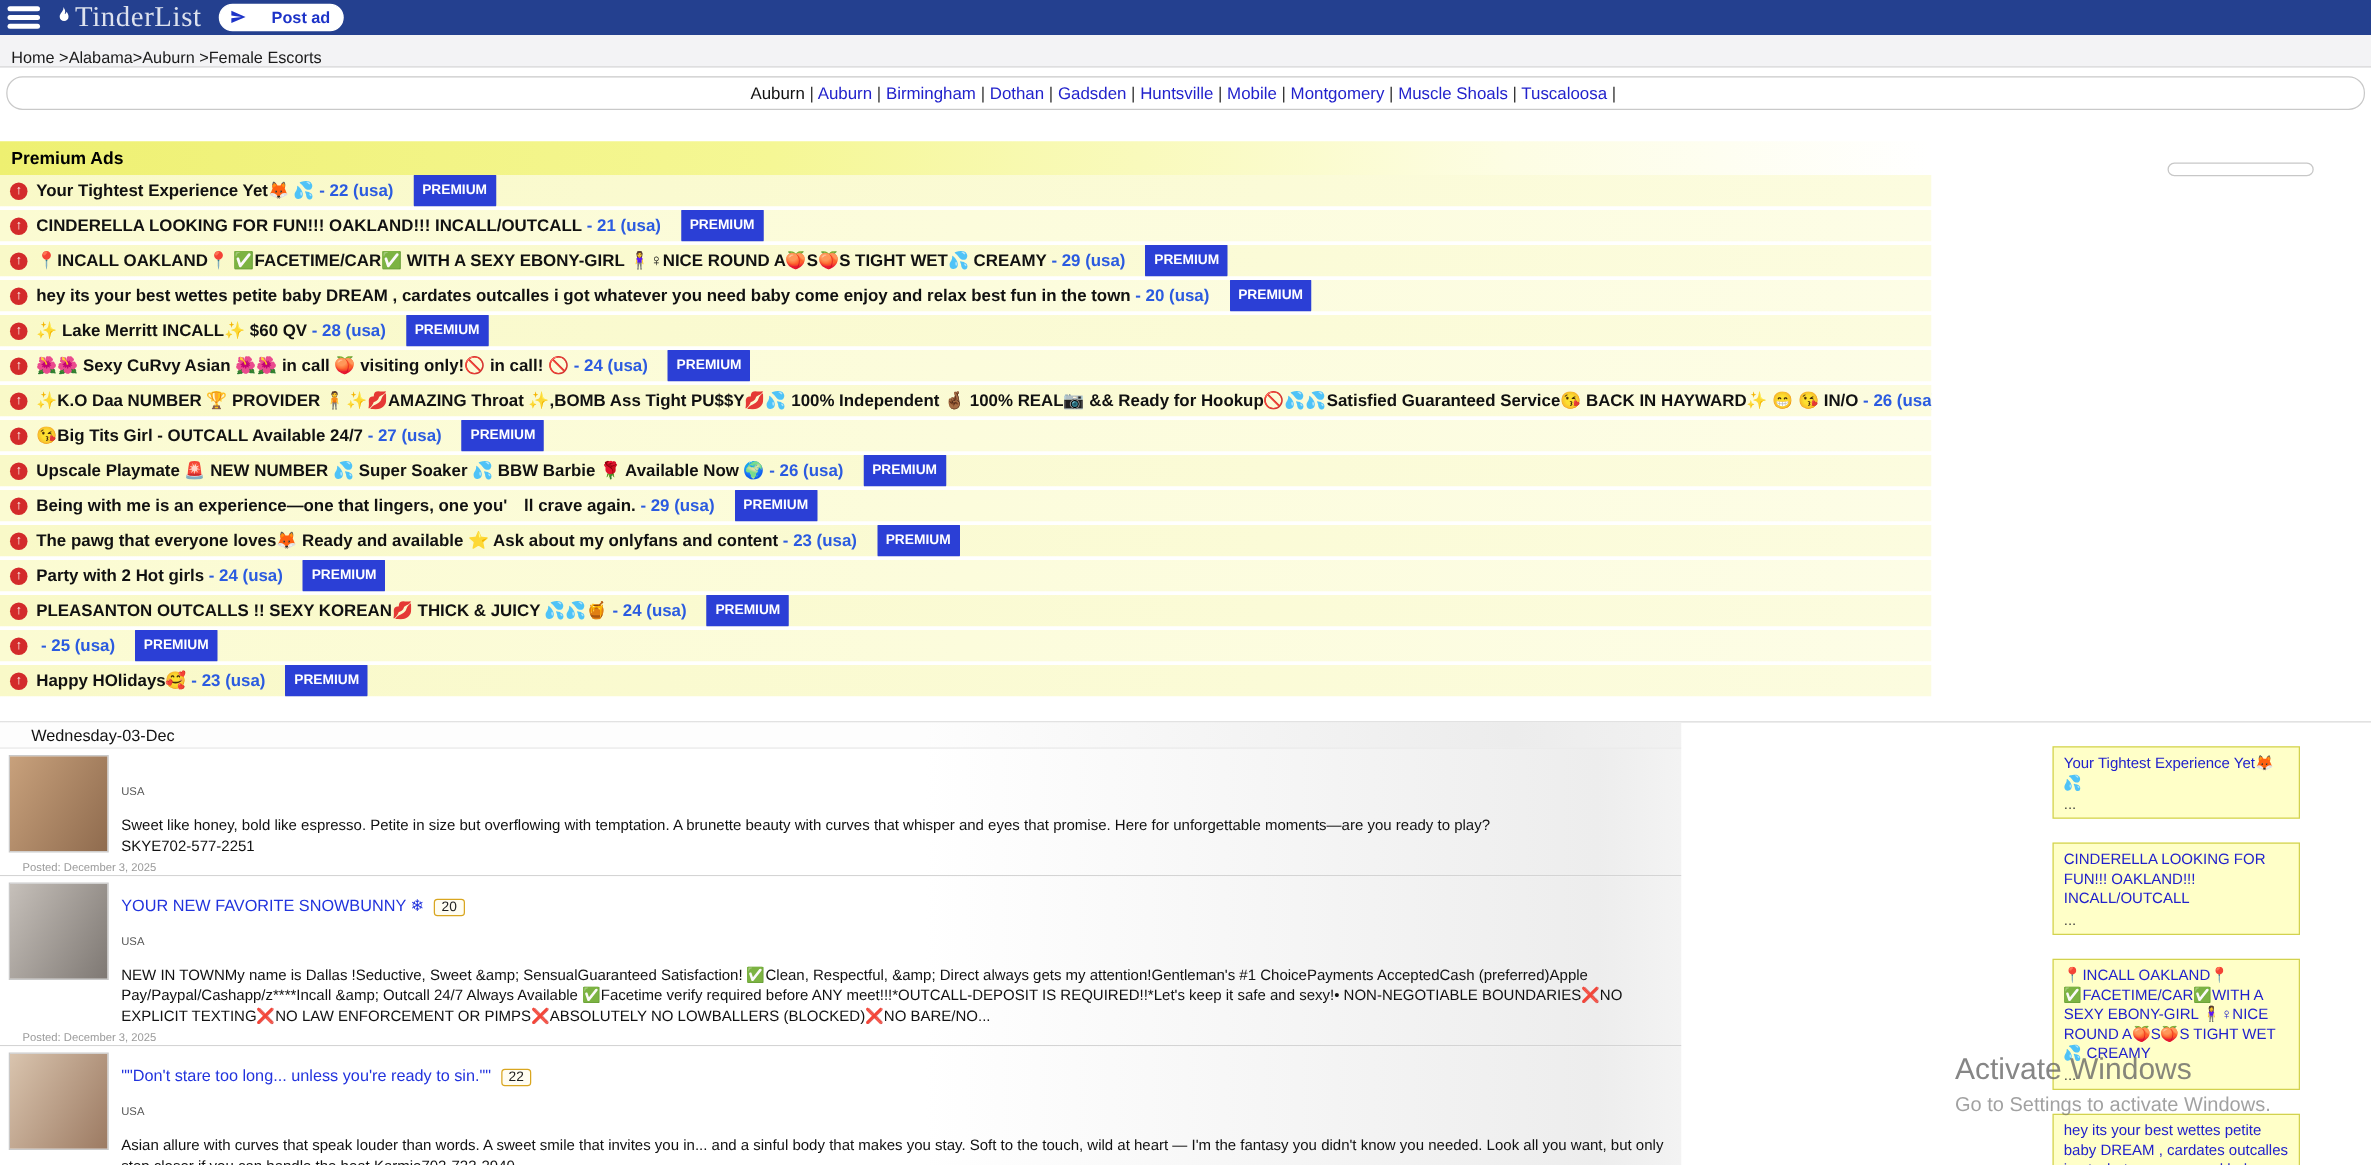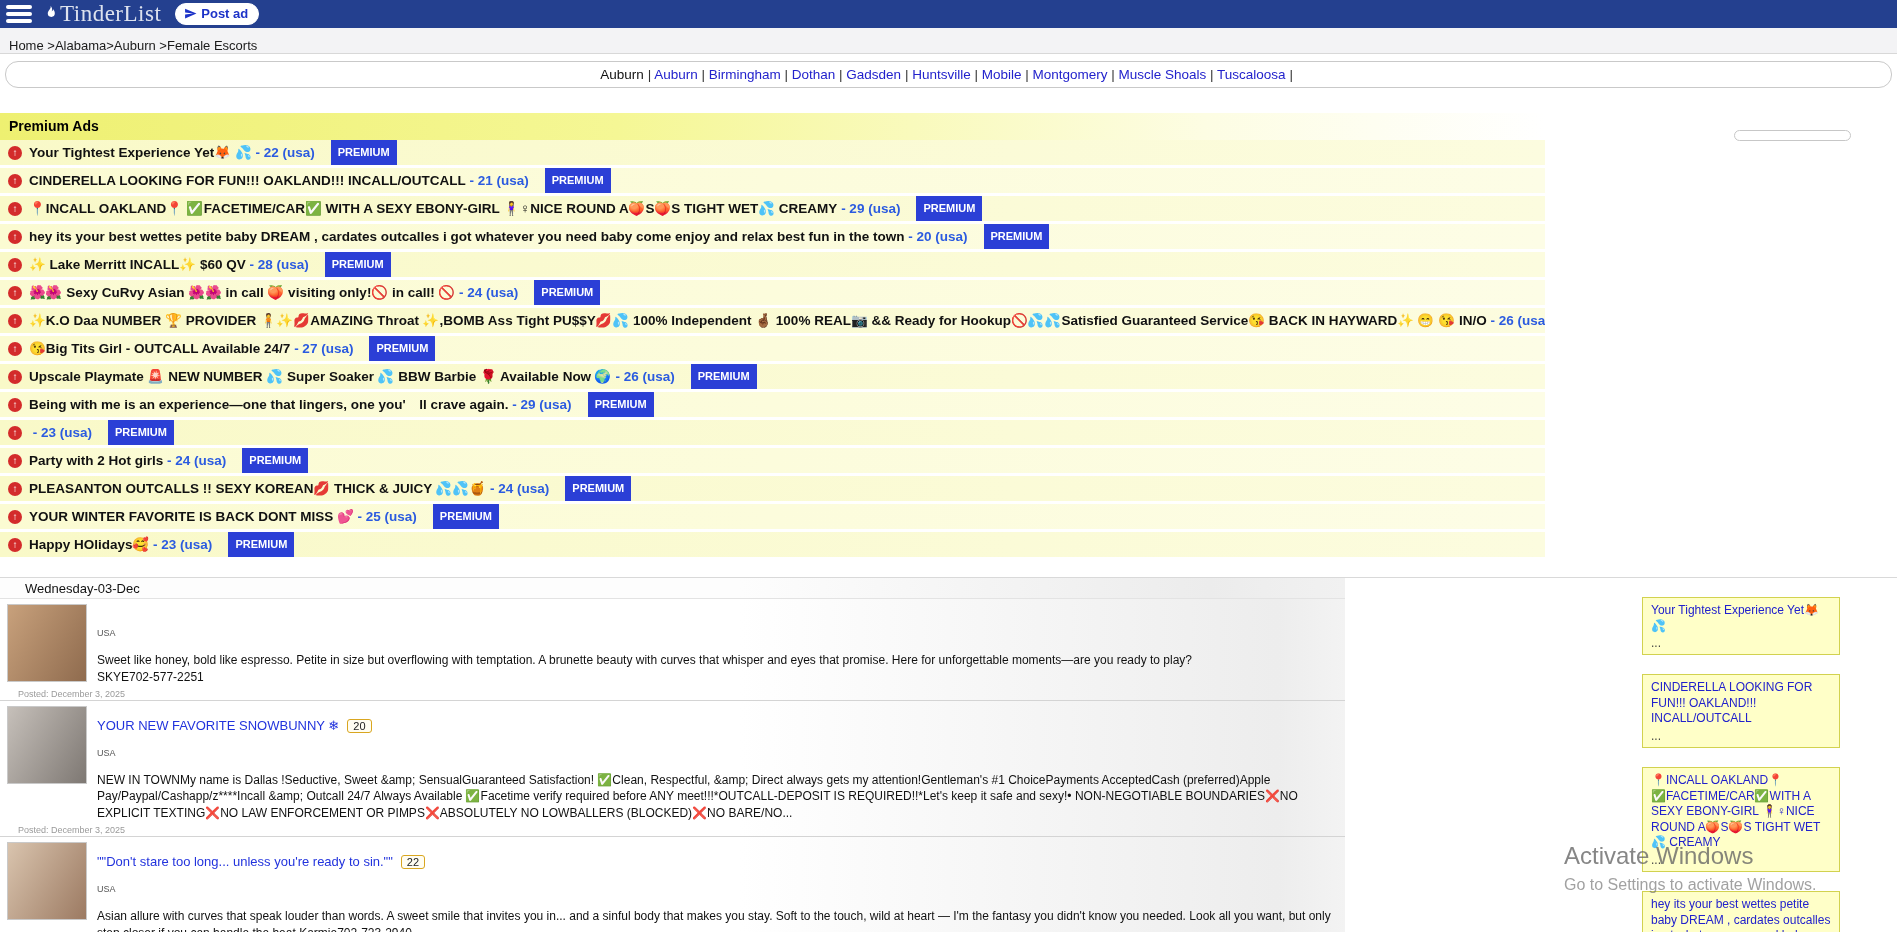--- a/index.html
+++ b/index.html
@@ -8,21 +8,21 @@
     width:1897px; height:932px; overflow:hidden; position:relative;
     background:#ffffff; font-family:"Liberation Sans", sans-serif; color:#111;
   }
   
   .navbar { height:28px; background:#24408f; display:flex; align-items:center; padding:0 6px; }
   .menu-btn { width:26px; height:18px; display:flex; flex-direction:column; justify-content:space-between; cursor:pointer; margin-right:10px; }
   .menu-btn div { height:4px; background:#fff; border-radius:2px; }
   .logo { display:flex; align-items:center; gap:2px; }
   .logo-flame { width:16px; height:18px; }
   .logo-text { font-family:"Liberation Serif", serif; font-size:23px; color:#dde2ee; letter-spacing:.5px; line-height:28px; }
-  .postad { margin-left:14px; background:#fff; border-radius:12px; padding:2px 10px 3px 8px; display:flex; align-items:center; gap:4px; cursor:pointer; border:1px solid #fff; }
+  .postad { margin-left:14px; background:#fff; border-radius:12px; padding:2px 10px 3px 8px; display:flex; align-items:center; gap:20px; cursor:pointer; border:1px solid #fff; }
   .postad span { color:#1d33c8; font-weight:bold; font-size:13px; }
   
   .breadcrumb { height:26px; background:#f3f3f5; border-bottom:1px solid #d8d8d8; font-size:13px; display:flex; align-items:flex-end; padding:0 9px; color:#1a1a1a; white-space:pre; }
   .breadcrumb a { color:#1a1a1a; text-decoration:none; cursor:pointer; }
   
   .citybox { margin:7px 5px 0 5px; height:27px; border:1px solid #c9c9c9; border-radius:13px; background:#fff; display:flex; align-items:center; justify-content:center; font-size:13.5px; white-space:pre; }
   .citybox .cur { color:#111; }
   .citybox a { color:#2222cc; text-decoration:none; cursor:pointer; }
   .citybox .sep { color:#333; }
   
@@ -94,24 +94,24 @@
       <div class="prow"><span class="upicon">↑</span><a class="ptext">Your Tightest Experience Yet🦊 💦</a><span class="page"> - 22 (usa)</span><span class="pbadge">PREMIUM</span></div>
       <div class="prow"><span class="upicon">↑</span><a class="ptext">CINDERELLA LOOKING FOR FUN!!! OAKLAND!!! INCALL/OUTCALL</a><span class="page"> - 21 (usa)</span><span class="pbadge">PREMIUM</span></div>
       <div class="prow"><span class="upicon">↑</span><a class="ptext">📍INCALL OAKLAND📍 ✅FACETIME/CAR✅ WITH A SEXY EBONY-GIRL 🧍‍♀️♀NICE ROUND A🍑S🍑S TIGHT WET💦 CREAMY</a><span class="page"> - 29 (usa)</span><span class="pbadge">PREMIUM</span></div>
       <div class="prow"><span class="upicon">↑</span><a class="ptext">hey its your best wettes petite baby DREAM , cardates outcalles i got whatever you need baby come enjoy and relax best fun in the town</a><span class="page"> - 20 (usa)</span><span class="pbadge">PREMIUM</span></div>
       <div class="prow"><span class="upicon">↑</span><a class="ptext">✨ Lake Merritt INCALL✨ $60 QV</a><span class="page"> - 28 (usa)</span><span class="pbadge">PREMIUM</span></div>
       <div class="prow"><span class="upicon">↑</span><a class="ptext">🌺🌺 Sexy CuRvy Asian 🌺🌺 in call 🍑 visiting only!🚫 in call! 🚫</a><span class="page"> - 24 (usa)</span><span class="pbadge">PREMIUM</span></div>
       <div class="prow"><span class="upicon">↑</span><a class="ptext">✨K.O Daa NUMBER 🏆 PROVIDER 🧍✨💋AMAZING Throat ✨,BOMB Ass Tight PU$$Y💋💦 100% Independent 🤞🏾 100% REAL📷 &amp;&amp; Ready for Hookup🚫💦💦Satisfied Guaranteed Service😘 BACK IN HAYWARD✨ 😁 😘 IN/O</a><span class="page"> - 26 (usa)</span></div>
       <div class="prow"><span class="upicon">↑</span><a class="ptext">😘Big Tits Girl - OUTCALL Available 24/7</a><span class="page"> - 27 (usa)</span><span class="pbadge">PREMIUM</span></div>
       <div class="prow"><span class="upicon">↑</span><a class="ptext">Upscale Playmate 🚨 NEW NUMBER 💦 Super Soaker 💦 BBW Barbie 🌹 Available Now 🌍</a><span class="page"> - 26 (usa)</span><span class="pbadge">PREMIUM</span></div>
       <div class="prow"><span class="upicon">↑</span><a class="ptext">Being with me is an experience—one that lingers, one you'　ll crave again.</a><span class="page"> - 29 (usa)</span><span class="pbadge">PREMIUM</span></div>
-      <div class="prow"><span class="upicon">↑</span><span class="page"> - 23 (usa)</span><span class="pbadge">PREMIUM</span></div>
+      <div class="prow"><span class="upicon">↑</span><a class="ptext">The pawg that everyone loves🦊 Ready and available ⭐ Ask about my onlyfans and content</a><span class="page"> - 23 (usa)</span><span class="pbadge">PREMIUM</span></div>
       <div class="prow"><span class="upicon">↑</span><a class="ptext">Party with 2 Hot girls</a><span class="page"> - 24 (usa)</span><span class="pbadge">PREMIUM</span></div>
       <div class="prow"><span class="upicon">↑</span><a class="ptext">PLEASANTON OUTCALLS !! SEXY KOREAN💋 THICK &amp; JUICY 💦💦🍯</a><span class="page"> - 24 (usa)</span><span class="pbadge">PREMIUM</span></div>
-      <div class="prow"><span class="upicon">↑</span><a class="ptext">YOUR WINTER FAVORITE IS BACK DONT MISS 💕</a><span class="page"> - 25 (usa)</span><span class="pbadge">PREMIUM</span></div>
+      <div class="prow"><span class="upicon">↑</span><span class="page"> - 25 (usa)</span><span class="pbadge">PREMIUM</span></div>
       <div class="prow"><span class="upicon">↑</span><a class="ptext">Happy HOlidays🥰</a><span class="page"> - 23 (usa)</span><span class="pbadge">PREMIUM</span></div>
     </div>
 </div>
 
 <div class="pill"></div>
 
 <div class="feed">
   <div class="datehdr">Wednesday-03-Dec</div>
   <div>
       <div class="listing">

